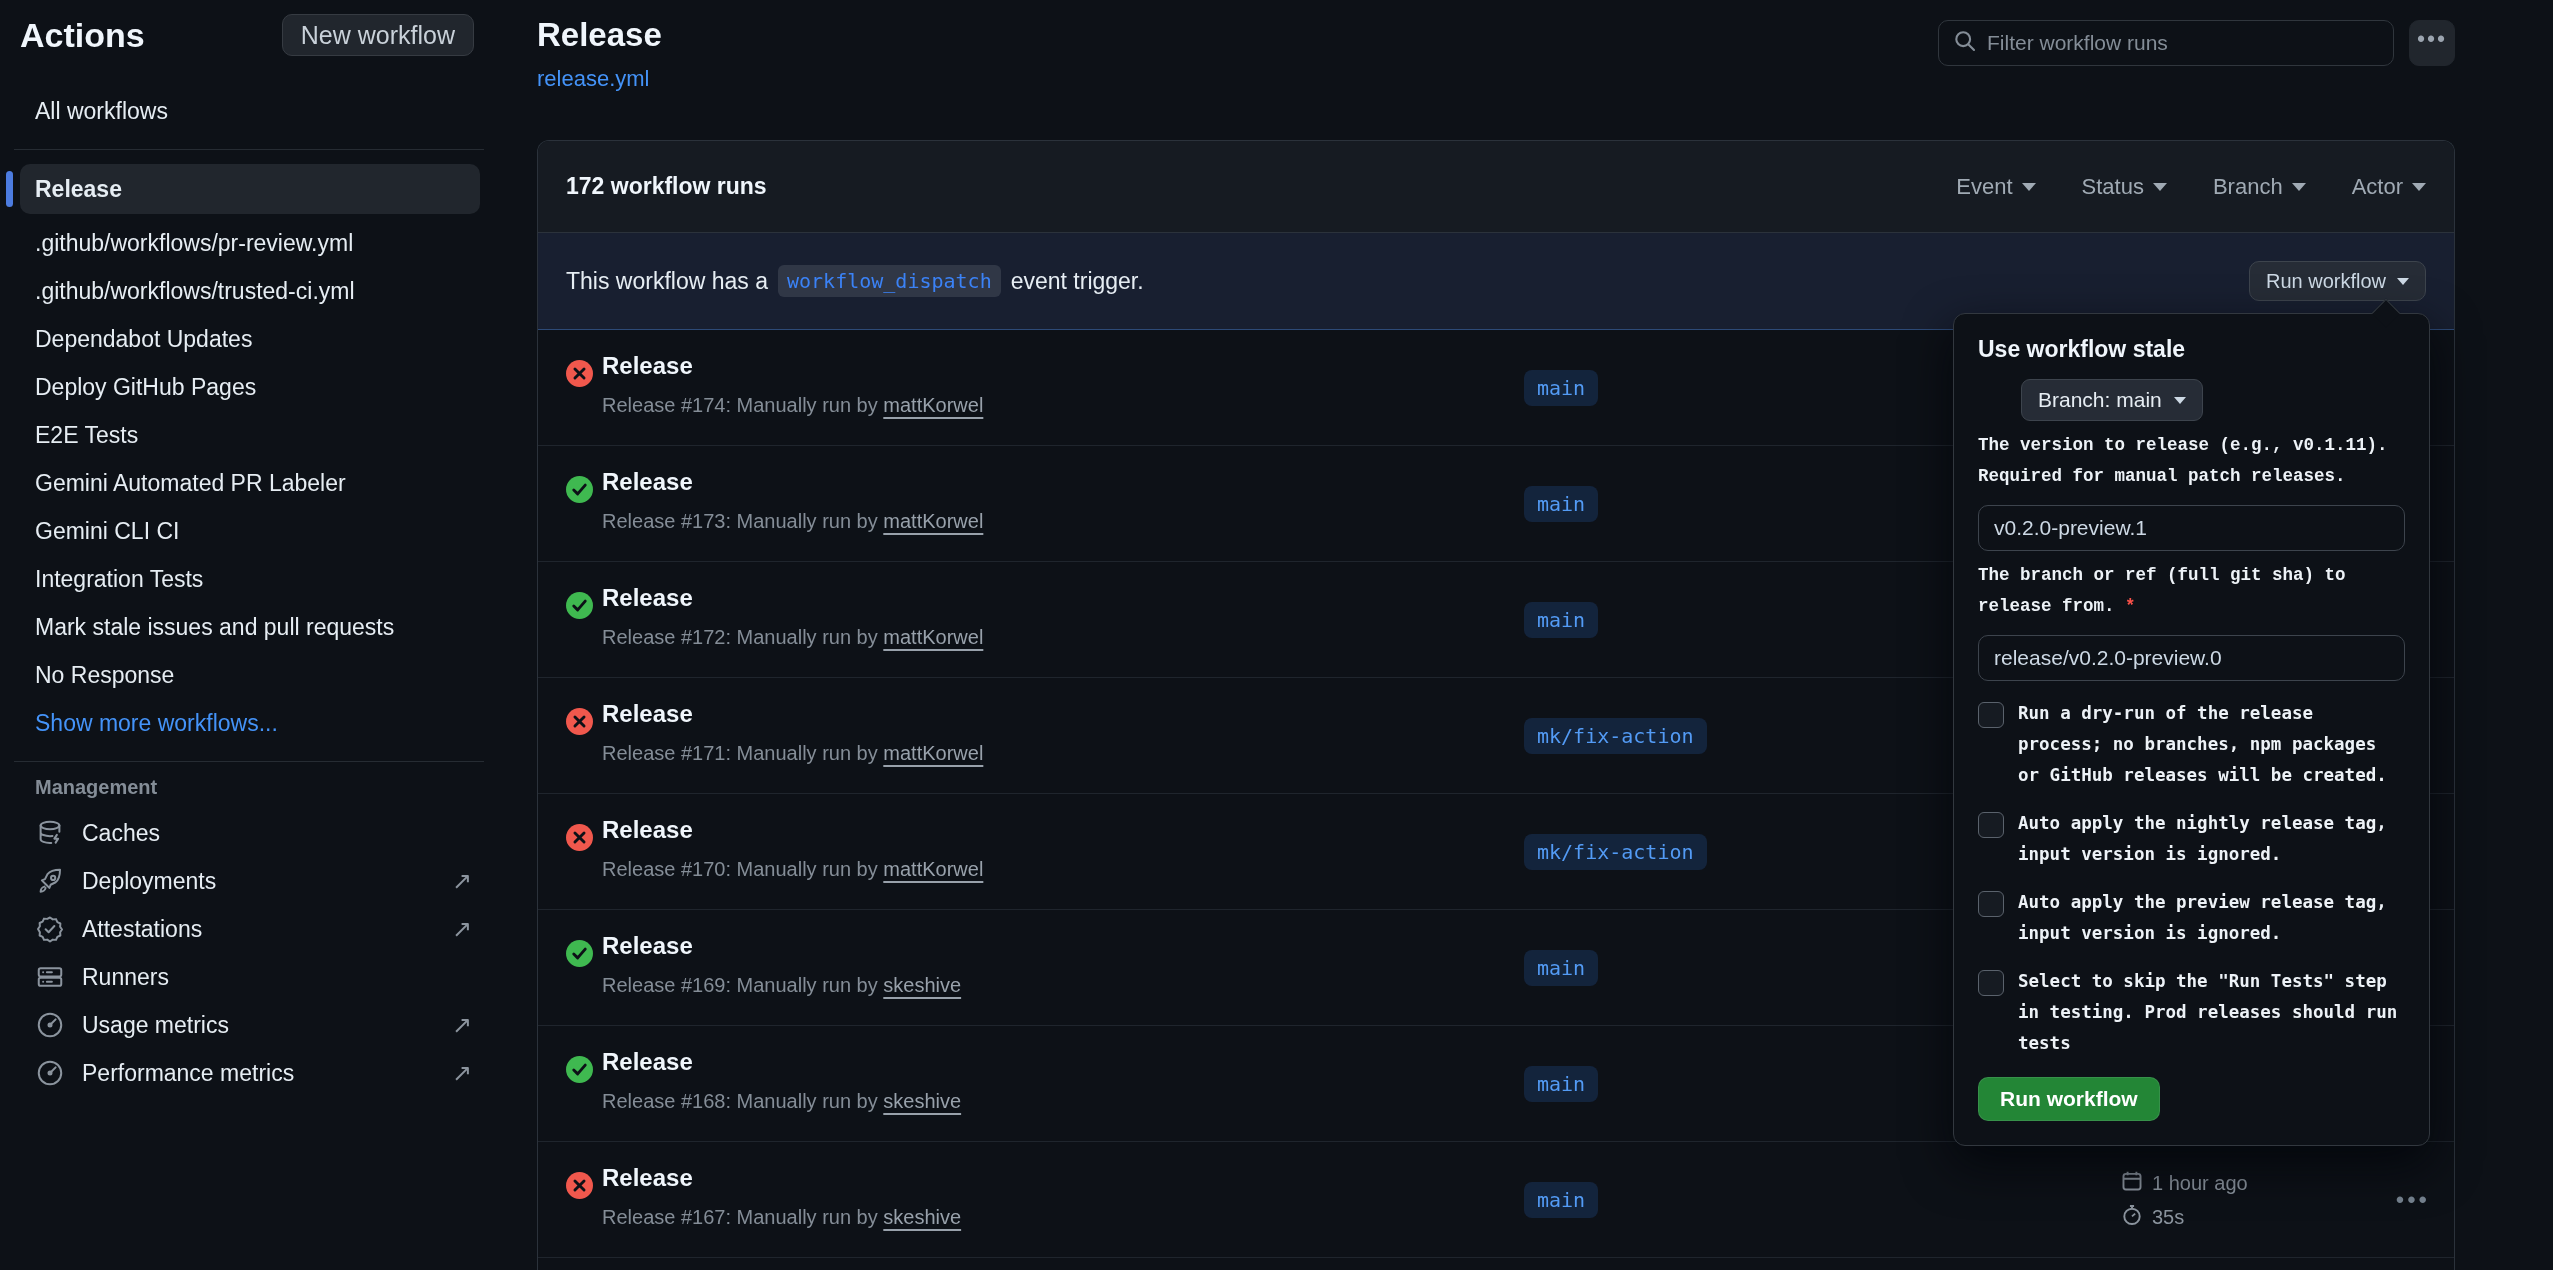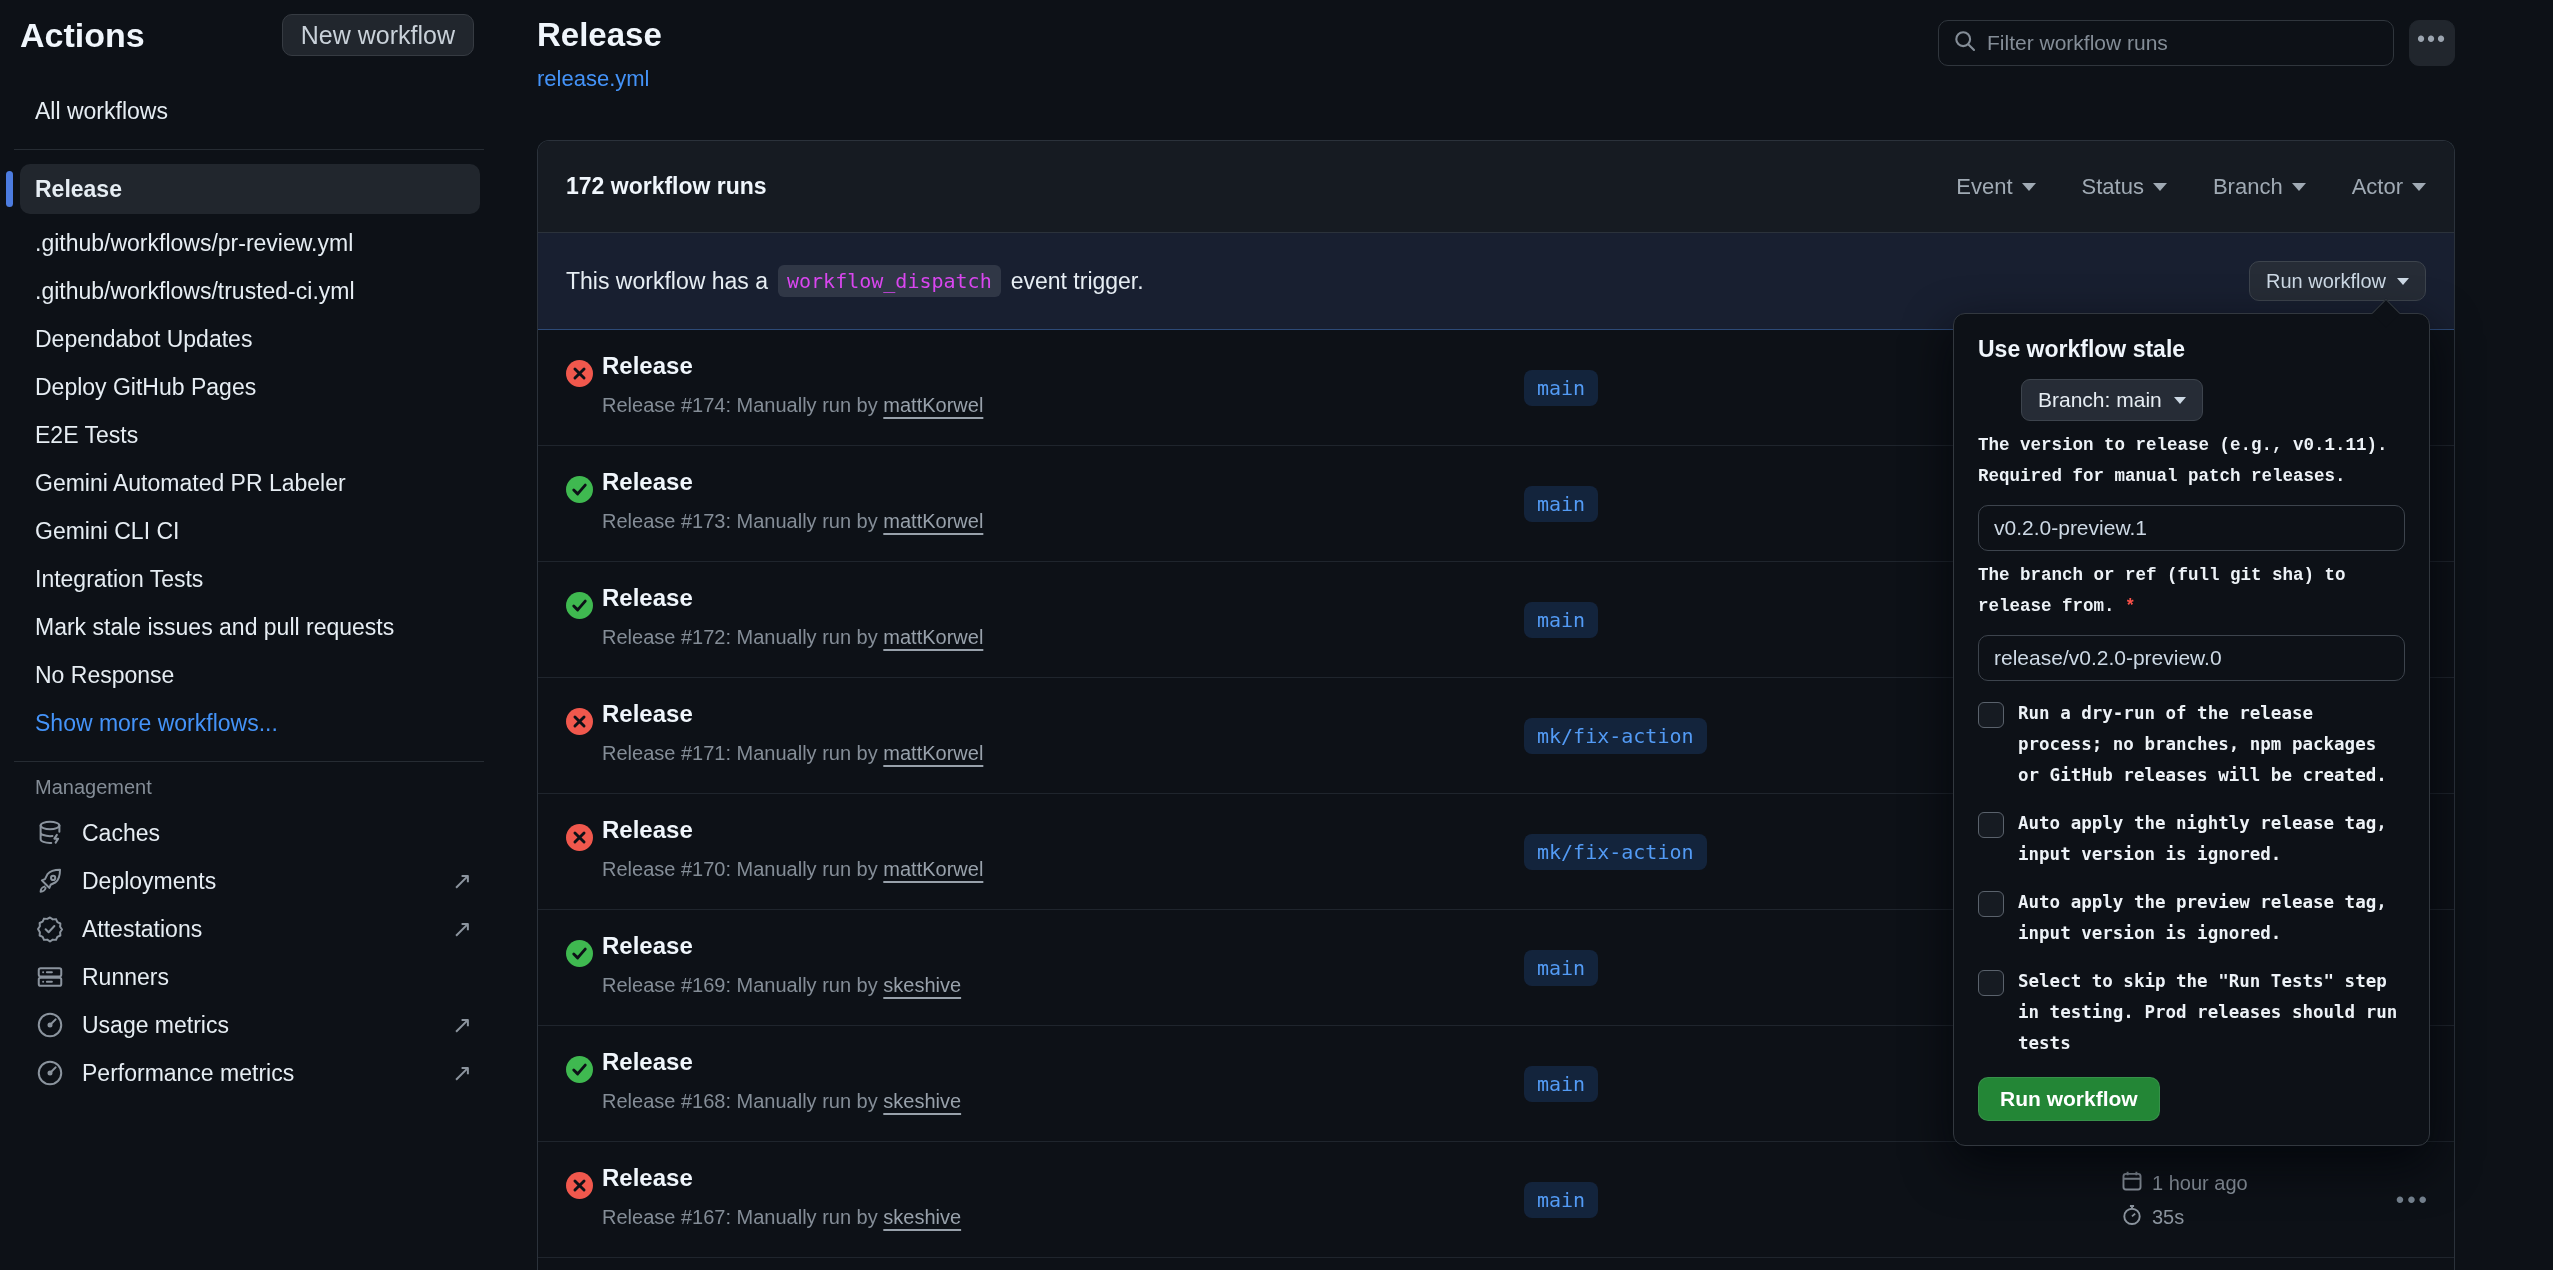--- a/index.html
+++ b/index.html
@@ -22,21 +22,21 @@
   .nav { margin-top:32px; }
   .nav-item {
     height:47px; display:flex; align-items:center; padding-left:15px; margin-bottom:1px;
     font-size:23px; color:#e6edf3; border-radius:10px; cursor:pointer; position:relative;
   }
   .nav-item.link { color:#4493f8; }
   .sel-wrap { position:relative; margin:6px 0; }
   .nav-item.selected { background:#21262d; font-weight:700; height:50px; }
   .accent-bar { position:absolute; left:-14px; top:7px; width:7px; height:36px; border-radius:4px; background:#4c7ce0; }
   .divider { border:none; border-top:1px solid #262c33; margin:14px -4px 14px -6px; }
-  .section-label { font-size:20px; font-weight:400; color:#848d97; margin:10px 0 10px 15px; }
+  .section-label { font-size:20px; font-weight:700; color:#848d97; margin:10px 0 10px 15px; }
   .mgmt-item { height:48px; display:flex; align-items:center; gap:17px; padding:0 8px 0 15px; font-size:23px; color:#e6edf3; cursor:pointer; }
   .mgmt-icon { width:30px; height:30px; flex:0 0 30px; display:flex; align-items:center; }
   .mgmt-icon svg { stroke:#8b949e; fill:none; stroke-width:1.6; stroke-linecap:round; stroke-linejoin:round; }
   .ext-arrow { margin-left:auto; color:#8b949e; font-size:24px; }
   
   .main { position:absolute; left:537px; top:0; width:1918px; }
   .main-head { display:flex; justify-content:space-between; align-items:flex-start; padding-top:16px; }
   .page-title { font-size:33px; font-weight:700; color:#f0f6fc; }
   .file-link { display:inline-block; margin-top:12px; font-size:22px; color:#4493f8; text-decoration:none; cursor:pointer; }
   .head-actions { display:flex; gap:15px; align-items:center; margin-top:4px; }
@@ -46,21 +46,21 @@
   .kebab-btn { width:46px; height:46px; background:#21262d; border:1px solid #21262d; border-radius:10px; color:#9ba4af; font-size:23px; letter-spacing:2px; display:flex; align-items:center; justify-content:center; cursor:pointer; padding-bottom:8px; }
   
   .runs-card { position:absolute; left:0; top:140px; width:1918px; height:1130px; border:1px solid #2b323b; border-bottom:none; border-radius:12px 12px 0 0; overflow:hidden; background:#0d1117; }
   .card-header { height:92px; background:#161b22; display:flex; align-items:center; padding:0 28px; border-bottom:1px solid #2b323b; }
   .runs-count { font-size:23px; font-weight:700; color:#f0f6fc; }
   .filters { margin-left:auto; display:flex; gap:46px; }
   .filter { font-size:22px; color:#a0aab4; cursor:pointer; display:flex; align-items:center; gap:9px; }
   .caret-down { width:0; height:0; border-left:7px solid transparent; border-right:7px solid transparent; border-top:8px solid #a0aab4; display:inline-block; }
   .banner { height:97px; background:#181f30; border-bottom:1px solid #2d4a77; display:flex; align-items:center; padding:0 28px; }
   .banner-text { font-size:23px; color:#e6edf3; display:flex; align-items:center; gap:10px; }
-  .code-chip { font-family:"DejaVu Sans Mono", monospace; font-size:20px; background:rgba(110,118,129,0.28); border-radius:6px; padding:4px 9px; color:#d946ef; }
+  .code-chip { font-family:"DejaVu Sans Mono", monospace; font-size:20px; background:rgba(110,118,129,0.28); border-radius:6px; padding:4px 9px; color:#3b82f6; }
   .run-workflow-toggle { margin-left:auto; height:40px; background:#262c36; border:1px solid #3d444d; border-radius:10px; color:#cdd9e5; font-size:20px; padding:0 16px; display:flex; align-items:center; gap:11px; cursor:pointer; font-family:inherit; }
   .run-workflow-toggle .caret-down { border-top-color:#cdd9e5; border-left-width:6px; border-right-width:6px; border-top-width:7px; }
   
   .run-row { height:116px; border-bottom:1px solid #1f252d; position:relative; padding:22px 0 0 28px; }
   .status-icon { position:absolute; left:28px; top:30px; width:27px; height:27px; }
   .status-icon svg { display:none; }
   .run-row.failure .svg-fail { display:block; }
   .run-row.success .svg-ok { display:block; }
   .run-title { margin-left:36px; font-size:24px; font-weight:700; color:#f0f6fc; cursor:pointer; }
   .run-meta { margin-left:36px; margin-top:14px; font-size:20px; color:#848d97; }

